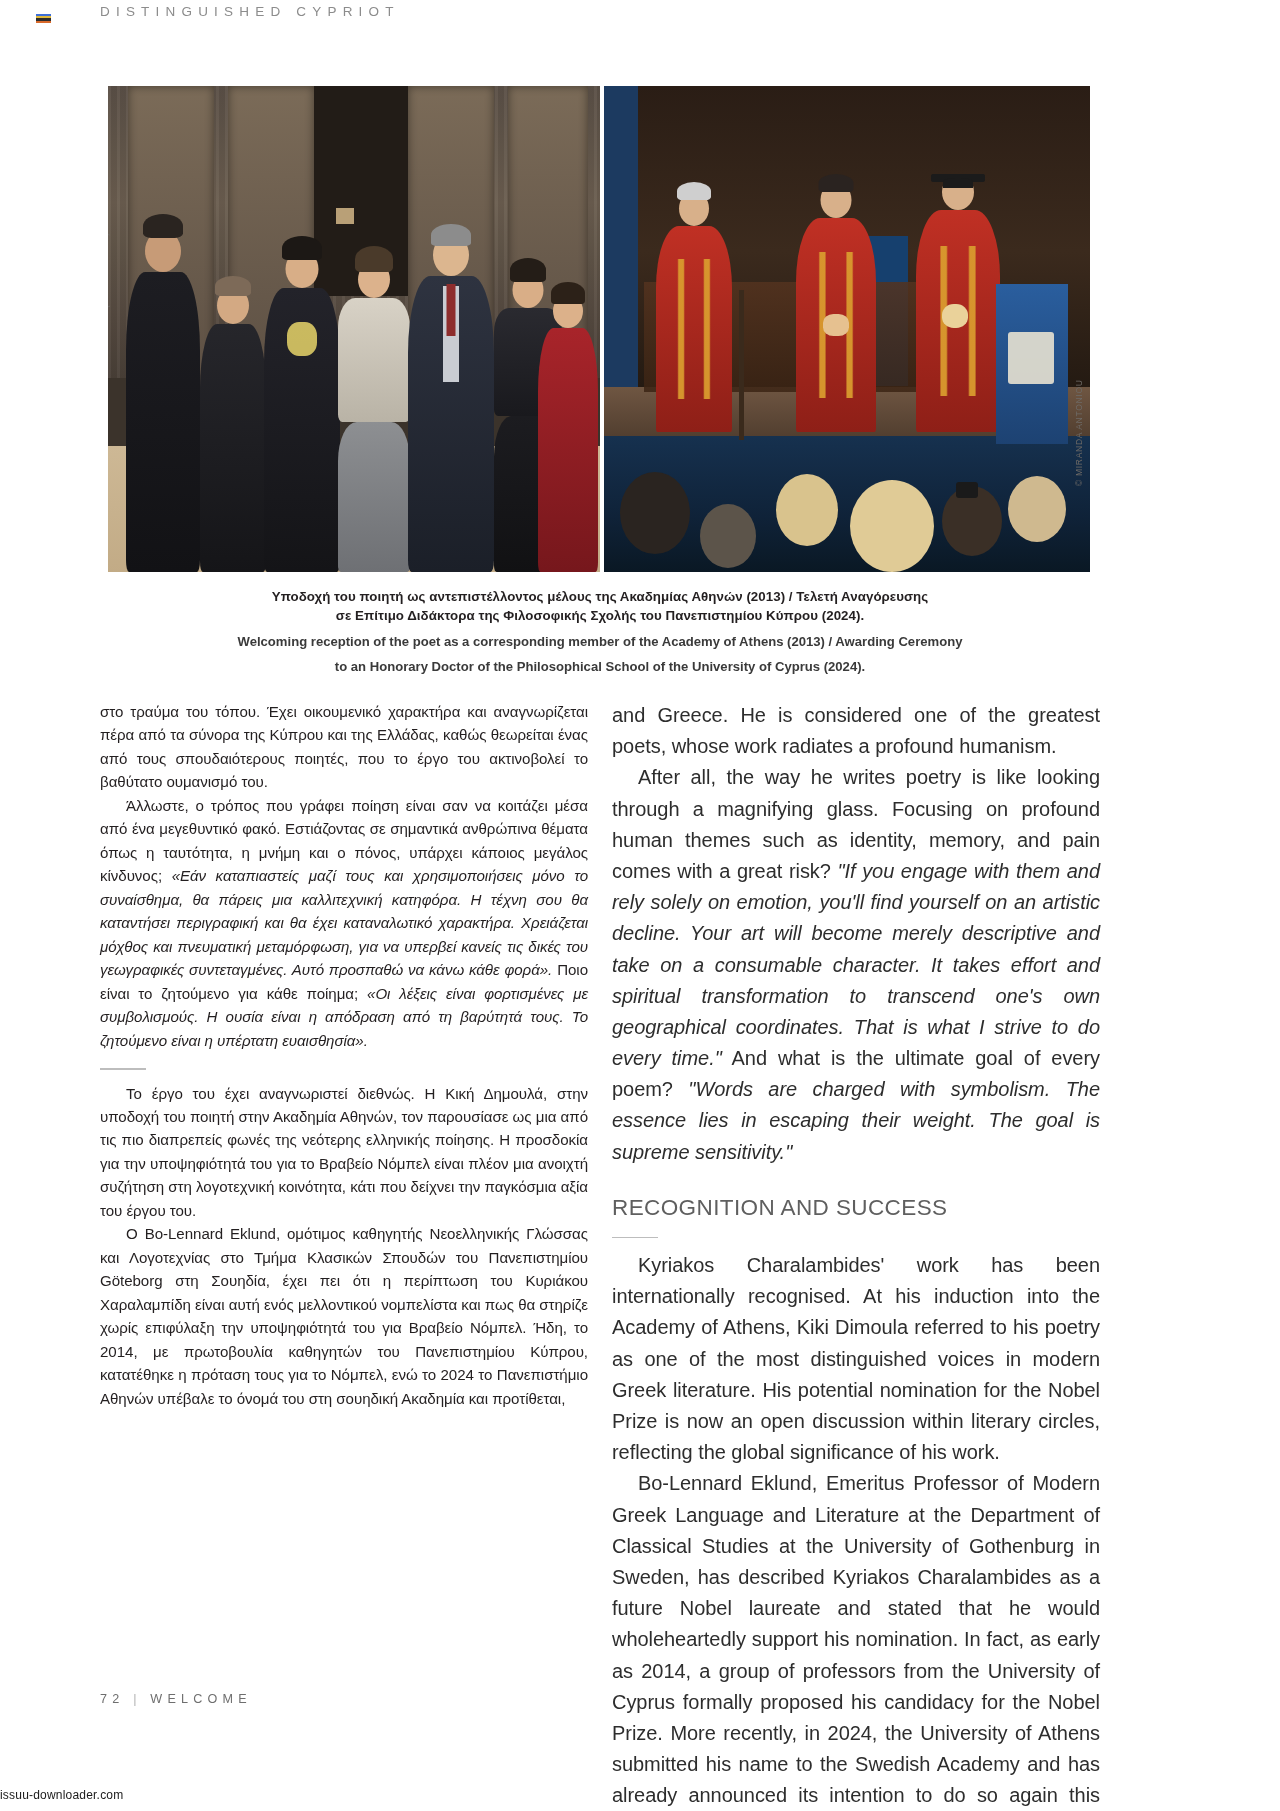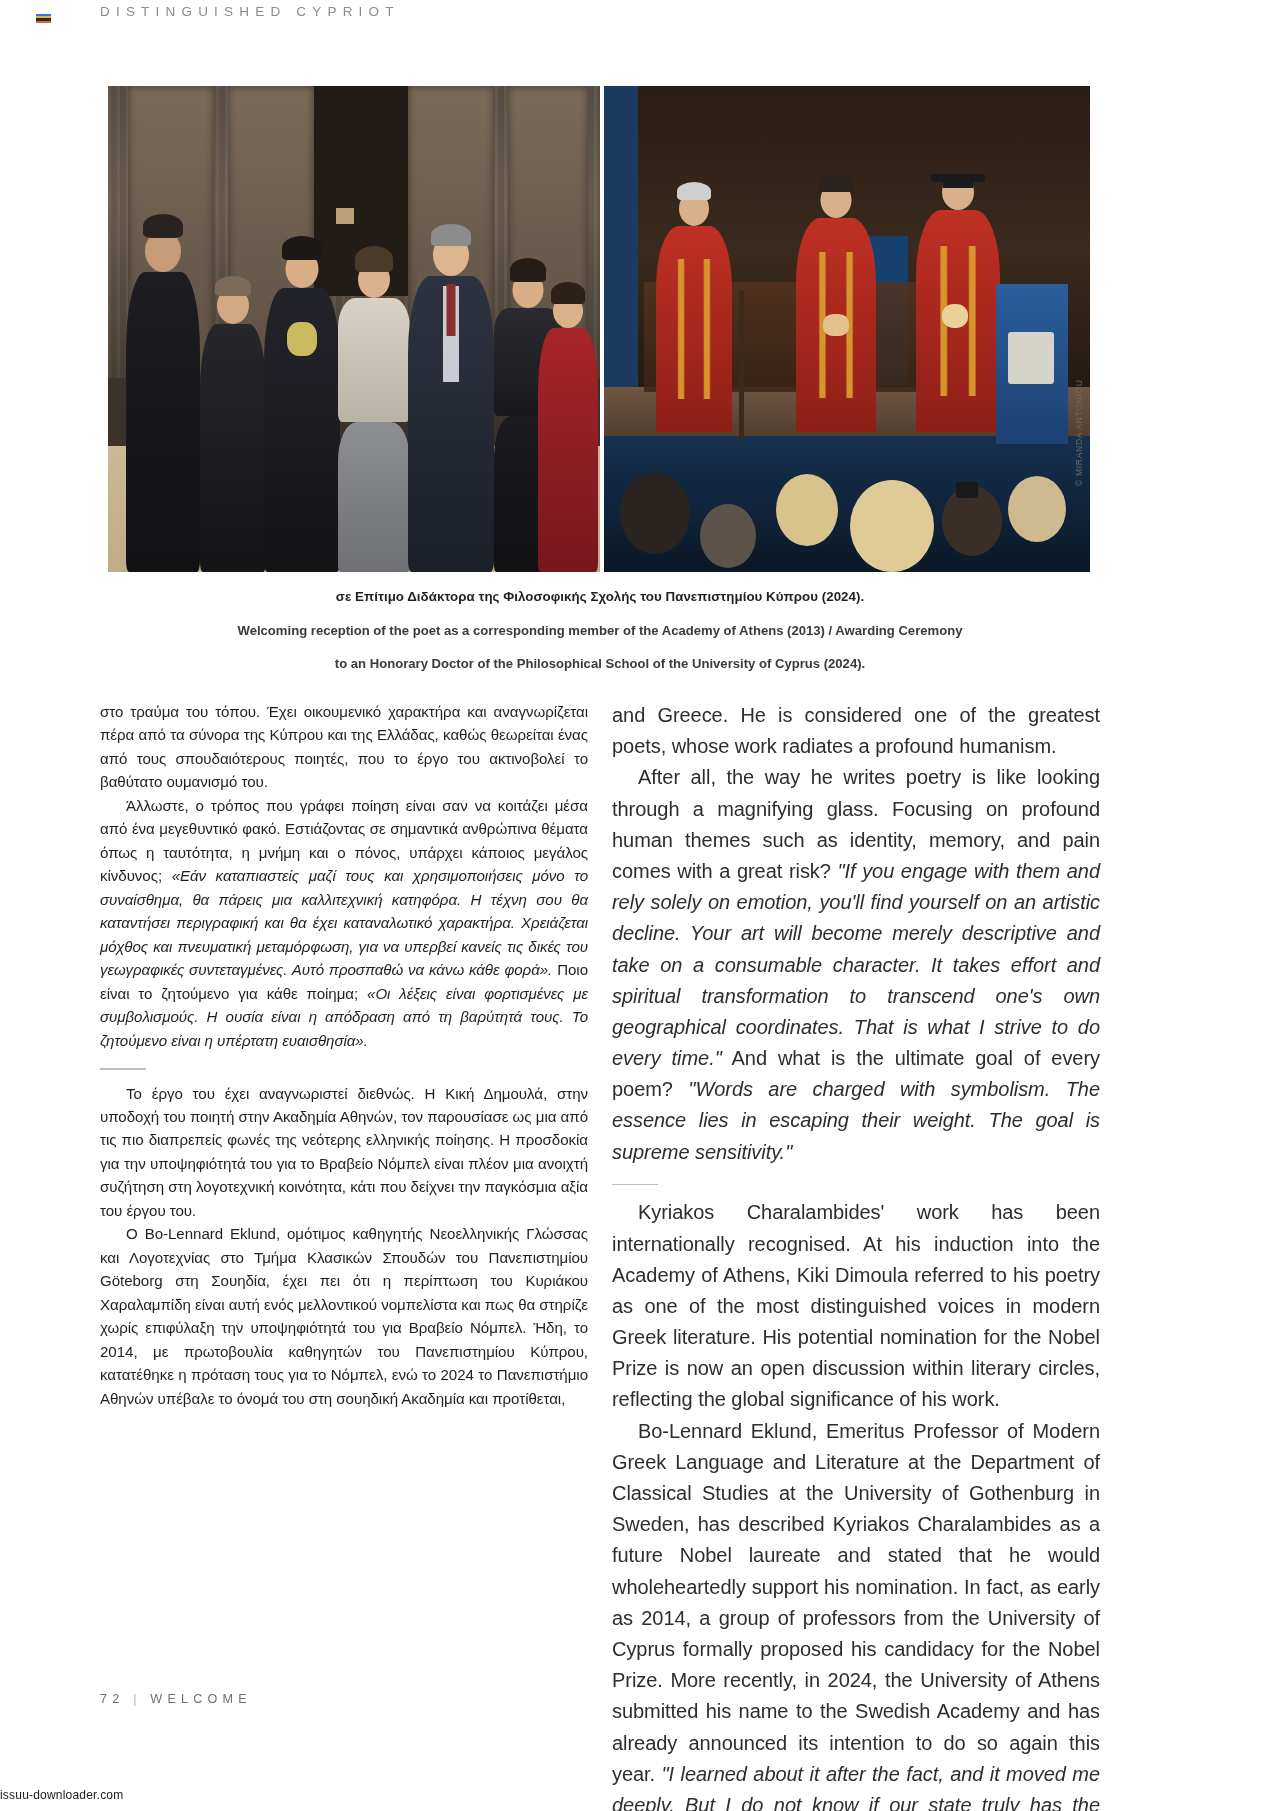--- a/index.html
+++ b/index.html
@@ -153,21 +153,21 @@
   .caption .gr {
     font-size: 13.3px;
     font-weight: bold;
     color: #231f20;
     letter-spacing: .05px;
   }
   .caption .en {
     font-size: 13.1px;
     font-weight: 600;
     color: #3a3a3a;
-    margin-top: 15px;
+    margin-top: 7px;
   }
 
   
   .cols {
     position: absolute;
     left: 100px;
     top: 700px;
     width: 1000px;
     display: flex;
     gap: 24px;
@@ -336,20 +336,21 @@
     <div class="aud-head" style="left:246px;bottom:0px;width:84px;height:92px;background:#e0cb96;"></div>
     <div class="aud-head" style="left:338px;bottom:16px;width:60px;height:70px;background:#3a2f26;"></div>
     <div class="aud-head" style="left:404px;bottom:30px;width:58px;height:66px;background:#cfb98f;"></div>
     <div style="position:absolute;left:352px;bottom:74px;width:22px;height:16px;background:#1a1a1a;border-radius:3px;"></div>
 
     <div class="credit credit-right" style="position:absolute;left:470px;top:400px;transform:rotate(-90deg);transform-origin:0 0;">© MIRANDA ANTONIOU</div>
   </div>
 </div>
 
 <div class="caption">
+  <div class="gr">Υποδοχή του ποιητή ως αντεπιστέλλοντος μέλους της Ακαδημίας Αθηνών (2013) / Τελετή Αναγόρευσης</div>
   <div class="gr">σε Επίτιμο Διδάκτορα της Φιλοσοφικής Σχολής του Πανεπιστημίου Κύπρου (2024).</div>
   <div class="en">Welcoming reception of the poet as a corresponding member of the Academy of Athens (2013) / Awarding Ceremony</div>
   <div class="en">to an Honorary Doctor of the Philosophical School of the University of Cyprus (2024).</div>
 </div>
 
 <div class="cols">
 
   <div class="col col-gr">
     <p>στο τραύμα του τόπου. Έχει οικουμενικό χαρακτήρα και αναγνωρίζεται πέρα από τα σύνορα της Κύπρου και της Ελλάδας, καθώς θεωρείται ένας από τους σπουδαιότερους ποιητές, που το έργο του ακτινοβολεί το βαθύτατο ουμανισμό του.</p>
     <p class="indent"><span>Άλλωστε, ο τρόπος που γράφει ποίηση είναι σαν να κοιτάζει μέσα από ένα μεγεθυντικό φακό. Εστιάζοντας σε σημαντικά ανθρώπινα θέματα όπως η ταυτότητα, η μνήμη και ο πόνος, υπάρχει κάποιος μεγάλος κίνδυνος; </span><span class="it">«Εάν καταπιαστείς μαζί τους και χρησιμοποιήσεις μόνο το συναίσθημα, θα πάρεις μια καλλιτεχνική κατηφόρα. Η τέχνη σου θα καταντήσει περιγραφική και θα έχει καταναλωτικό χαρακτήρα. Χρειάζεται μόχθος και πνευματική μεταμόρφωση, για να υπερβεί κανείς τις δικές του γεωγραφικές συντεταγμένες. Αυτό προσπαθώ να κάνω κάθε φορά».</span><span> Ποιο είναι το ζητούμενο για κάθε ποίημα; </span><span class="it">«Οι λέξεις είναι φορτισμένες με συμβολισμούς. Η ουσία είναι η απόδραση από τη βαρύτητά τους. Το ζητούμενο είναι η υπέρτατη ευαισθησία».</span></p>
@@ -357,20 +358,21 @@
     <div class="rule"></div>
 
     <p class="indent">Το έργο του έχει αναγνωριστεί διεθνώς. Η Κική Δημουλά, στην υποδοχή του ποιητή στην Ακαδημία Αθηνών, τον παρουσίασε ως μια από τις πιο διαπρεπείς φωνές της νεότερης ελληνικής ποίησης. Η προσδοκία για την υποψηφιότητά του για το Βραβείο Νόμπελ είναι πλέον μια ανοιχτή συζήτηση στη λογοτεχνική κοινότητα, κάτι που δείχνει την παγκόσμια αξία του έργου του.</p>
     <p class="indent">Ο Bo-Lennard Eklund, ομότιμος καθηγητής Νεοελληνικής Γλώσσας και Λογοτεχνίας στο Τμήμα Κλασικών Σπουδών του Πανεπιστημίου Göteborg στη Σουηδία, έχει πει ότι η περίπτωση του Κυριάκου Χαραλαμπίδη είναι αυτή ενός μελλοντικού νομπελίστα και πως θα στηρίζε χωρίς επιφύλαξη την υποψηφιότητά του για Βραβείο Νόμπελ. Ήδη, το 2014, με πρωτοβουλία καθηγητών του Πανεπιστημίου Κύπρου, κατατέθηκε η πρόταση τους για το Νόμπελ, ενώ το 2024 το Πανεπιστήμιο Αθηνών υπέβαλε το όνομά του στη σουηδική Ακαδημία και προτίθεται,</p>
   </div>
 
   <div class="col col-en">
     <p>and Greece. He is considered one of the greatest poets, whose work radiates a profound humanism.</p>
     <p class="indent"><span>After all, the way he writes poetry is like looking through a magnifying glass. Focusing on profound human themes such as identity, memory, and pain comes with a great risk? </span><span class="it">"If you engage with them and rely solely on emotion, you'll find yourself on an artistic decline. Your art will become merely descriptive and take on a consumable character. It takes effort and spiritual transformation to transcend one's own geographical coordinates. That is what I strive to do every time."</span><span> And what is the ultimate goal of every poem? </span><span class="it">"Words are charged with symbolism. The essence lies in escaping their weight. The goal is supreme sensitivity."</span></p>
 
+    <h2 class="sect">RECOGNITION AND SUCCESS</h2>
     <div class="rule"></div>
 
     <p class="indent">Kyriakos Charalambides' work has been internationally recognised. At his induction into the Academy of Athens, Kiki Dimoula referred to his poetry as one of the most distinguished voices in modern Greek literature. His potential nomination for the Nobel Prize is now an open discussion within literary circles, reflecting the global significance of his work.</p>
     <p class="indent"><span>Bo-Lennard Eklund, Emeritus Professor of Modern Greek Language and Literature at the Department of Classical Studies at the University of Gothenburg in Sweden, has described Kyriakos Charalambides as a future Nobel laureate and stated that he would wholeheartedly support his nomination. In fact, as early as 2014, a group of professors from the University of Cyprus formally proposed his candidacy for the Nobel Prize. More recently, in 2024, the University of Athens submitted his name to the Swedish Academy and has already announced its intention to do so again this year. </span><span class="it">"I learned about it after the fact, and it moved me deeply. But I do not know if our state truly has the capacity to grasp its significance,"</span><span> he reflects.</span></p>
   </div>
 </div>
 
 <div class="folio">
   <span>72</span>
   <span class="bar">|</span>

